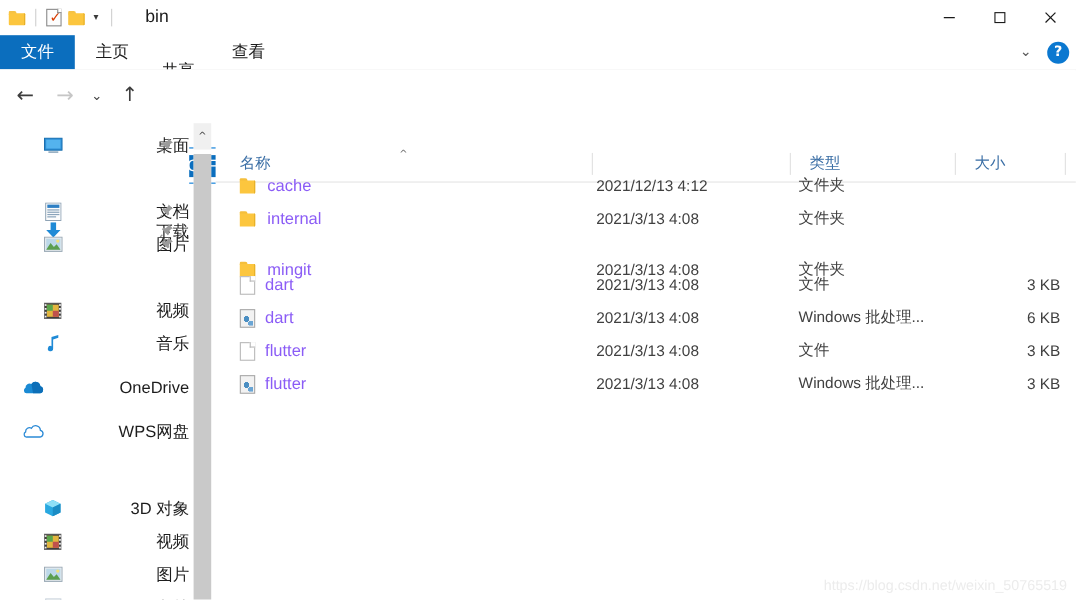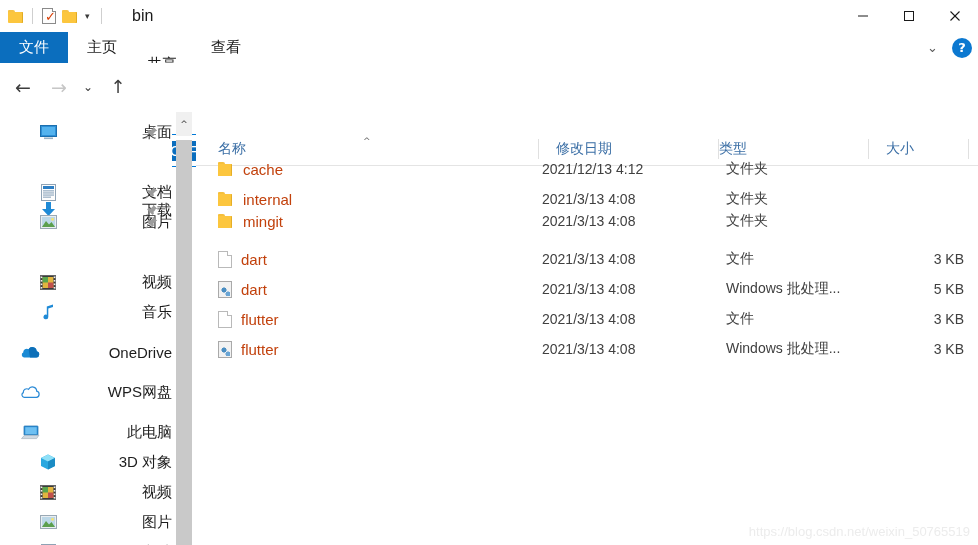--- a/index.html
+++ b/index.html
@@ -387,21 +387,21 @@
   }
   .cell-name {
     position: absolute;
     left: 22px;
     display: flex;
     align-items: center;
     gap: 9px;
   }
   .cell-name-text {
     font-size: 15px;
-    color: #c2410c;
+    color: #8b5cf6;
   }
   .cell-date {
     position: absolute;
     left: 346px;
     font-size: 14px;
     color: #404040;
     white-space: nowrap;
   }
   .cell-type {
     position: absolute;
@@ -665,30 +665,20 @@
         <span class="side-label">音乐</span>
       </div>
       <div class="side-item" style="top: 265px;">
         <span class="side-ico" style="margin-left: 20px;">
           <svg width="19" height="13" viewBox="0 0 19 13">
             <path d="M5.3 11.3 h10.1 a3.1 3.1 0 0 0 0.3 -6.1 A4.3 4.3 0 0 0 7.6 3.3 A3.5 3.5 0 0 0 2.3 6.6 A2.5 2.5 0 0 0 3.1 11.3 z" fill="none" stroke="#2b8ad6" stroke-width="1.2"></path>
           </svg>
         </span>
         <span class="side-label">WPS网盘</span>
       </div>
-      <div class="side-item" style="top: 305px;">
-        <span class="side-ico" style="margin-left: 20px;">
-          <svg width="19" height="15" viewBox="0 0 19 15">
-            <rect x="3" y="1" width="14" height="9.2" rx="0.6" fill="#2e8fd6" stroke="#1b6fae" stroke-width="0.7"></rect>
-            <rect x="4.3" y="2.2" width="11.4" height="6.8" fill="#6ec0f2"></rect>
-            <path d="M0.5 13.6 L3.5 10.2 H18 l-2.4 3.4 z" fill="#cfd9e2" stroke="#9aa9b5" stroke-width="0.6"></path>
-          </svg>
-        </span>
-        <span class="side-label">此电脑</span>
-      </div>
       <div class="side-item" style="top: 335px;">
         <span class="side-ico" style="margin-left: 38px;">
           <svg width="16" height="16" viewBox="0 0 16 16">
             <path d="M8 0.6 L15 4 v8 L8 15.4 L1 12 V4 z" fill="#29a8e0"></path>
             <path d="M8 0.6 L15 4 L8 7.4 L1 4 z" fill="#8fe0f7"></path>
             <path d="M8 7.4 L15 4 v8 L8 15.4 z" fill="#1b8cc4"></path>
           </svg>
         </span>
         <span class="side-label">3D 对象</span>
       </div>
@@ -741,25 +731,22 @@
     <div class="side-scroll-up">^</div>
     <div class="side-scroll-thumb"></div>
   </div>
 
   <div class="filepane">
     <div class="colheaders" id="colheaders">
         <div class="col" style="left: 0px; width: 342px; padding-left: 22px;">
           <span>名称</span>
         </div>
         <span class="sort-caret" style="left: 167px;">^</span>
-        <div class="col" style="left: 342px; width: 180px; padding-left: 18px;">
-          <span>修改日期</span>
-        </div>
         <div class="col-divider" style="left: 342px;"></div>
-        <div class="col" style="left: 505px; width: 150px; padding-left: 18px;">
+        <div class="col" style="left: 522px; width: 150px; padding-left: 18px;">
           <span>类型</span>
         </div>
         <div class="col-divider" style="left: 522px;"></div>
         <div class="col" style="left: 672px; width: 100px; padding-left: 18px;">
           <span>大小</span>
         </div>
         <div class="col-divider" style="left: 672px;"></div>
         <div class="col-divider" style="left: 772px;"></div>
       </div>
     <div id="rows">
@@ -778,21 +765,21 @@
           <div class="cell-name">
             <span style="display: flex;">
               <span class="ico-folder"></span>
             </span>
             <span class="cell-name-text">internal</span>
           </div>
           <div class="cell-date">2021/3/13 4:08</div>
           <div class="cell-type">文件夹</div>
           <div class="cell-size"></div>
         </div>
-        <div class="row" style="top: 96px; text-align: center;">
+        <div class="row" style="top: 120px; text-align: center;">
           <div class="cell-name">
             <span style="display: flex;">
               <span class="ico-folder"></span>
             </span>
             <span class="cell-name-text">mingit</span>
           </div>
           <div class="cell-date">2021/3/13 4:08</div>
           <div class="cell-type">文件夹</div>
           <div class="cell-size"></div>
         </div>
@@ -809,21 +796,21 @@
         </div>
         <div class="row" style="top: 164px;">
           <div class="cell-name">
             <span style="display: flex;">
               <span class="ico-bat"></span>
             </span>
             <span class="cell-name-text">dart</span>
           </div>
           <div class="cell-date">2021/3/13 4:08</div>
           <div class="cell-type">Windows 批处理...</div>
-          <div class="cell-size">5 KB</div>
+          <div class="cell-size">6 KB</div>
         </div>
         <div class="row" style="top: 194px;">
           <div class="cell-name">
             <span style="display: flex;">
               <span class="ico-doc"></span>
             </span>
             <span class="cell-name-text">flutter</span>
           </div>
           <div class="cell-date">2021/3/13 4:08</div>
           <div class="cell-type">文件</div>

